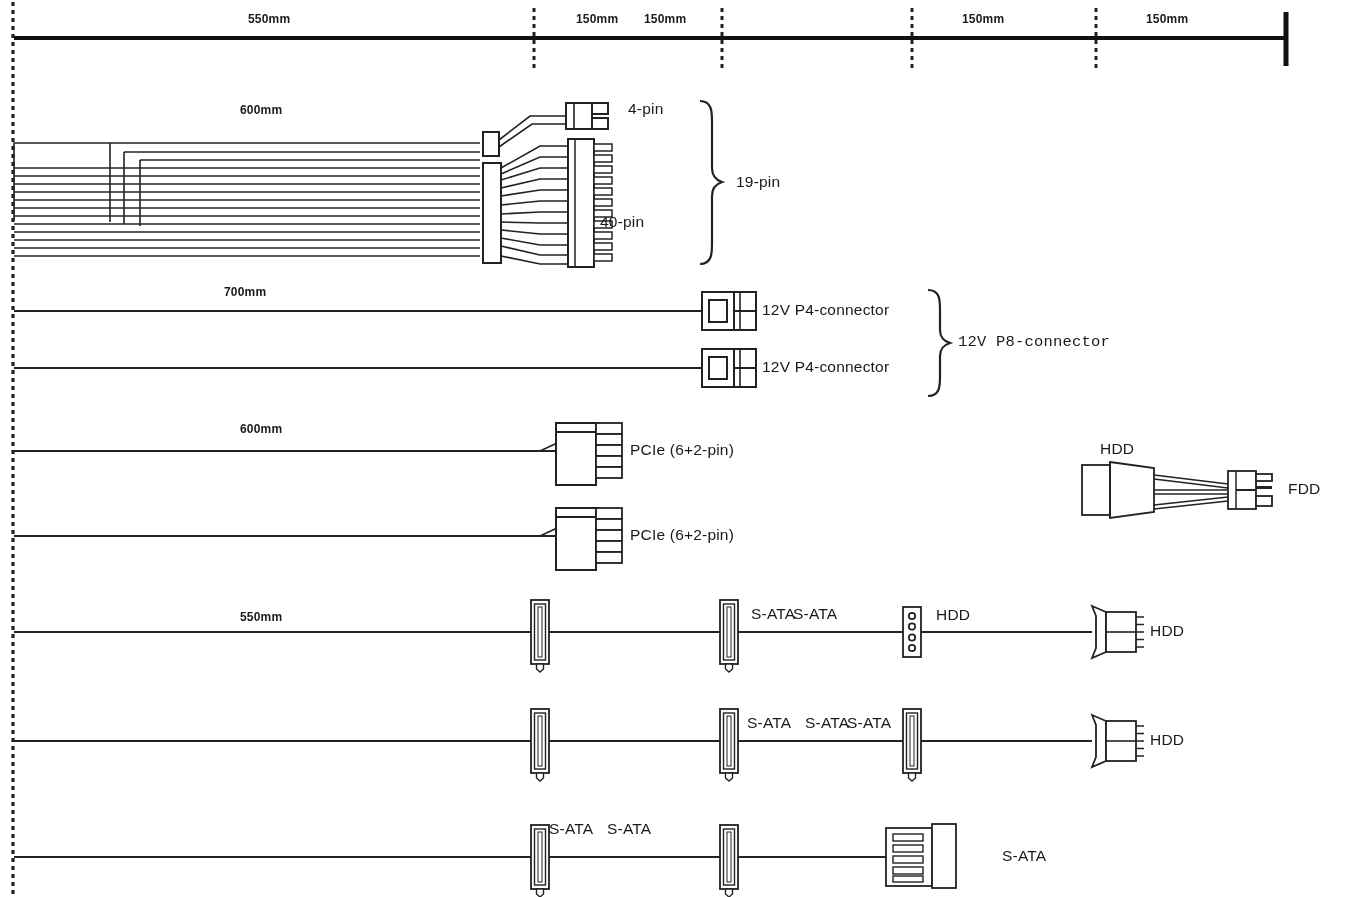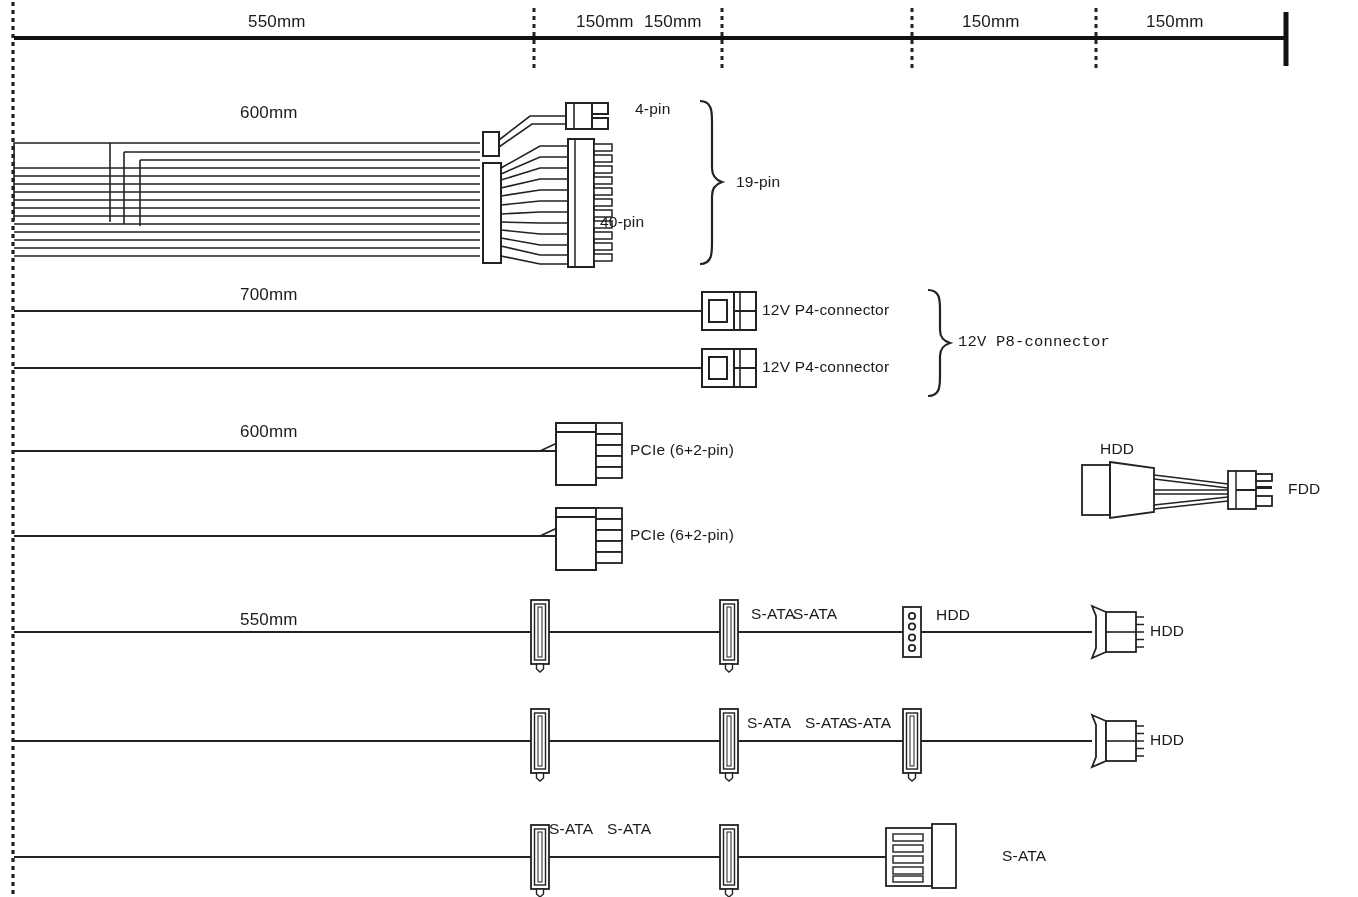--- a/index.html
+++ b/index.html
@@ -1,19 +1,19 @@
 <!DOCTYPE html>
 <html><head>
 <meta charset="utf-8">
 <style>
   html,body{margin:0;padding:0;background:#ffffff;}
   body{width:1358px;height:897px;position:relative;overflow:hidden;
        font-family:"Liberation Sans","DejaVu Sans",sans-serif;color:#1a1a1a;}
   #stage{position:absolute;left:0;top:0;width:1358px;height:897px;}
-  .lbl{position:absolute;font-size:17px;font-weight:normal;white-space:nowrap;letter-spacing:.2px;}
+  .lbl{position:absolute;font-size:12px;font-weight:bold;white-space:nowrap;letter-spacing:.2px;}
   .lbl.norm{font-weight:normal;font-size:15.5px;}
   svg{position:absolute;left:0;top:0;}
 </style>
 </head>
 <body>
 
 <div id="stage">
 
 <svg width="1358" height="897" viewBox="0 0 1358 897">
   <defs>
@@ -255,25 +255,25 @@
 
 </svg>
 
 <div class="lbl" style="left:248px;top:12px;">550mm</div>
 <div class="lbl" style="left:576px;top:12px;">150mm</div>
 <div class="lbl" style="left:644px;top:12px;">150mm</div>
 <div class="lbl" style="left:962px;top:12px;">150mm</div>
 <div class="lbl" style="left:1146px;top:12px;">150mm</div>
 
 <div class="lbl" style="left:240px;top:103px;">600mm</div>
-<div class="lbl" style="left:240px;top:285px;">700mm</div>
+<div class="lbl" style="left:224px;top:285px;">700mm</div>
 <div class="lbl" style="left:240px;top:422px;">600mm</div>
 <div class="lbl" style="left:240px;top:610px;">550mm</div>
 
-<div class="lbl norm" style="left:628px;top:100px;margin-left:7px;">4-pin</div>
+<div class="lbl norm" style="left:628px;top:100px;">4-pin</div>
 <div class="lbl norm" style="left:600px;top:213px;">40-pin</div>
 <div class="lbl norm" style="left:736px;top:173px;">19-pin</div>
 
 <div class="lbl norm" style="left:762px;top:301px;">12V P4-connector</div>
 <div class="lbl norm" style="left:762px;top:358px;">12V P4-connector</div>
 <div class="lbl norm" style="left:958px;top:333px;font-family:Liberation Mono, monospace;">12V P8-connector</div>
 
 <div class="lbl norm" style="left:630px;top:441px;">PCIe (6+2-pin)</div>
 <div class="lbl norm" style="left:630px;top:526px;">PCIe (6+2-pin)</div>
 

